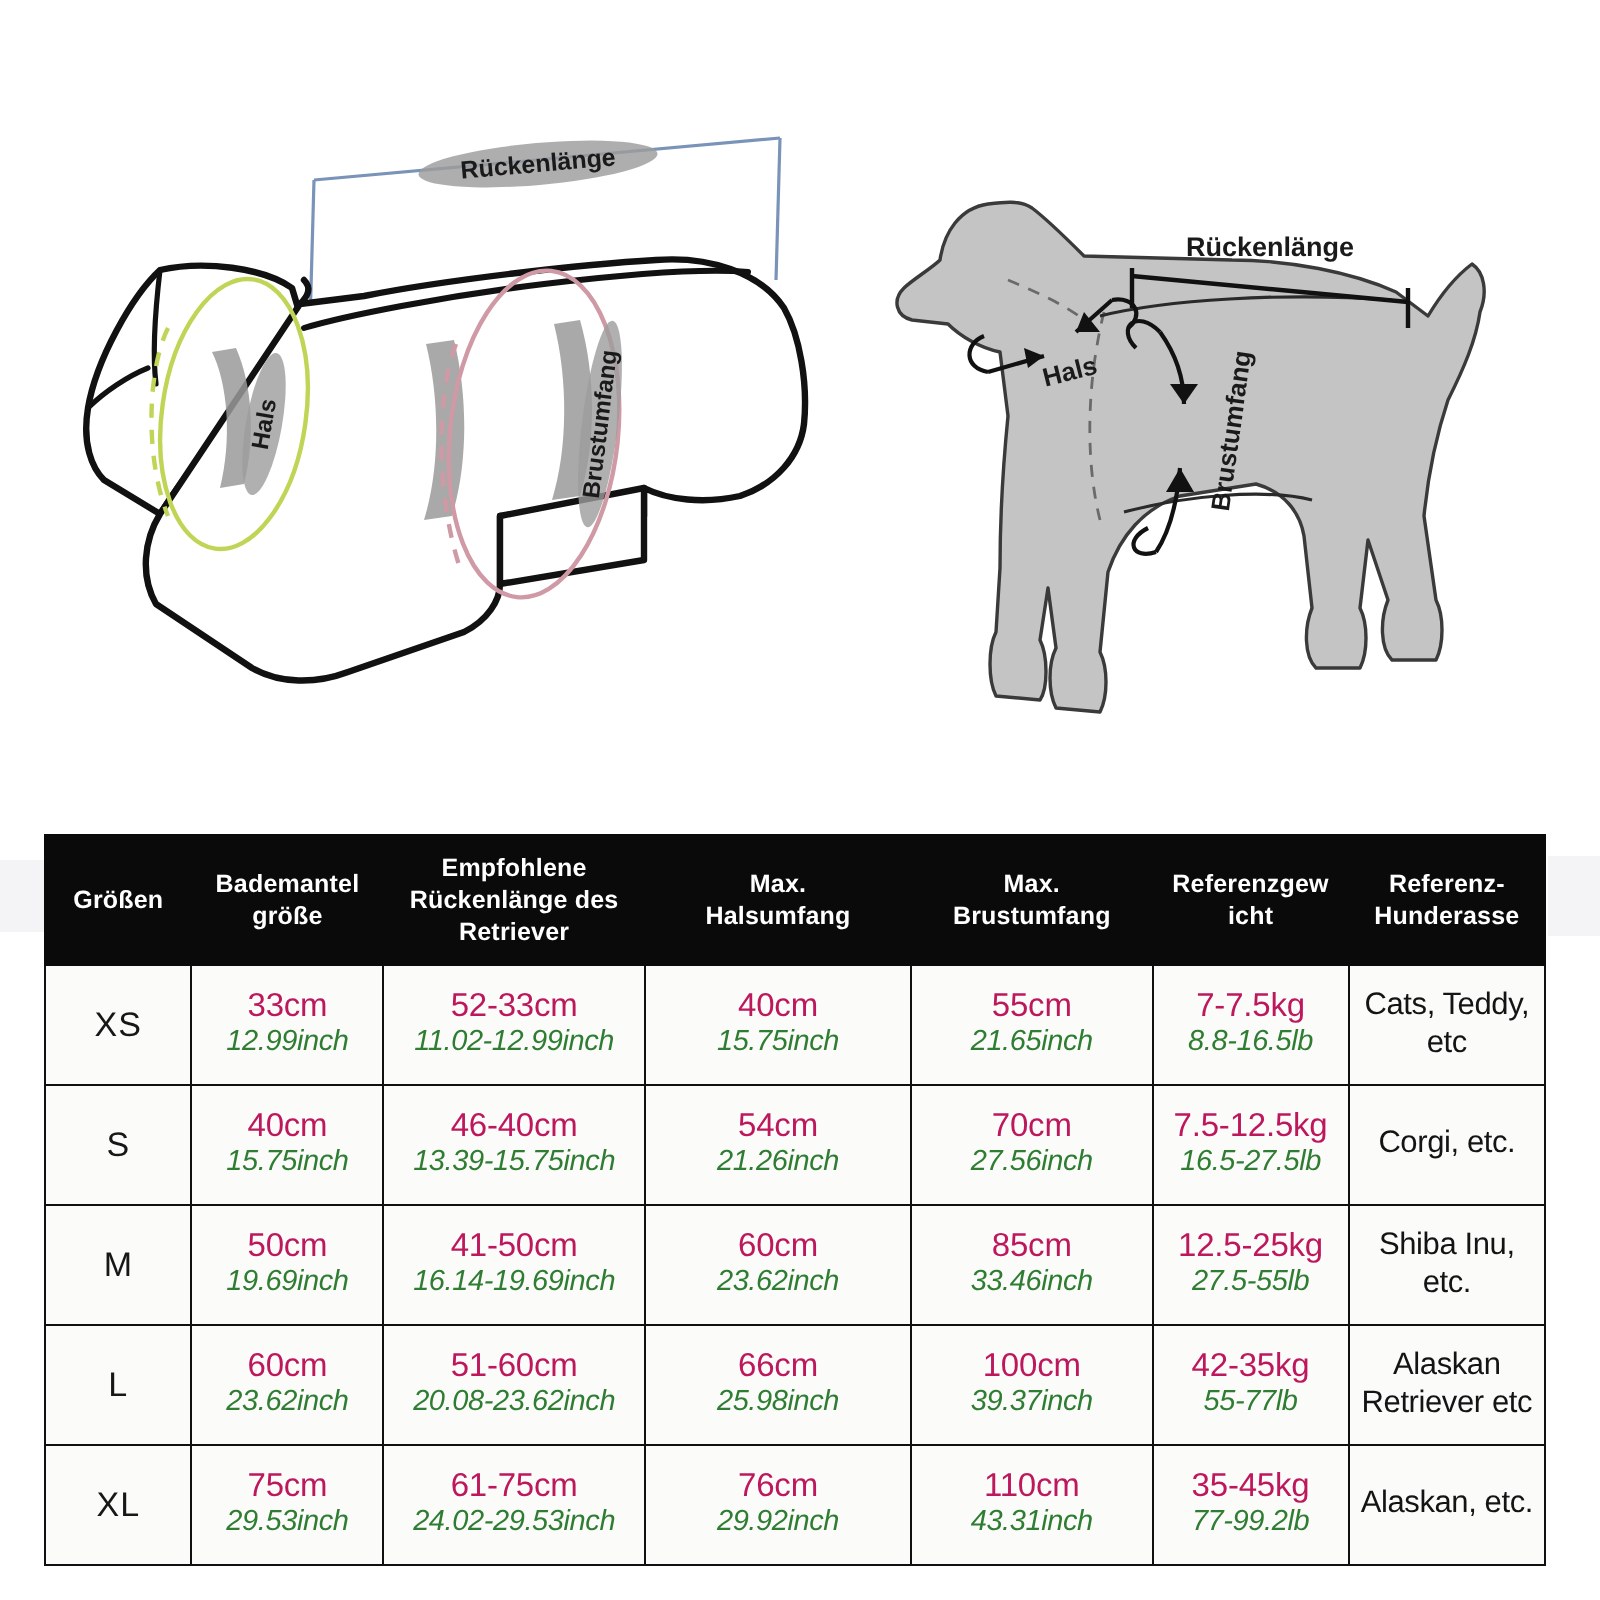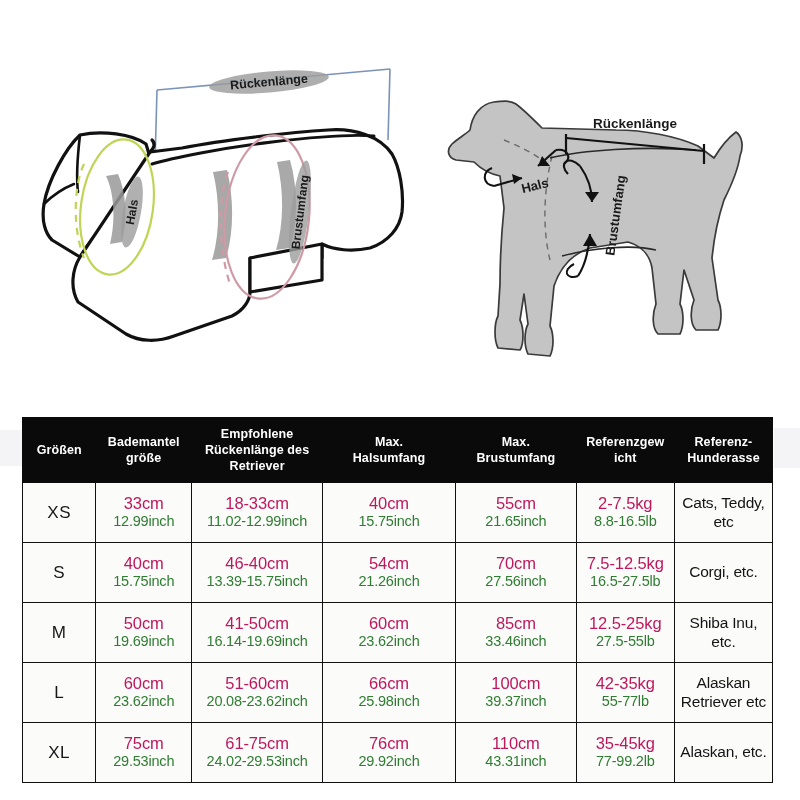--- a/index.html
+++ b/index.html
@@ -86,20 +86,21 @@
     color: #be185d;
     line-height: 1.15;
     letter-spacing: -.1px;
   }
   .val-in {
     display: block;
     font-size: 14.5px;
     color: #2f7d32;
     line-height: 1.2;
     letter-spacing: -.2px;
+    font-style: italic;
   }
   .breed {
     display: block;
     font-size: 15.5px;
     color: #141414;
     line-height: 1.18;
     letter-spacing: -.2px;
   }
 
   
@@ -298,33 +299,33 @@
 
       <tr>
         <td>
           <span class="size-label">XS</span>
         </td>
         <td>
           <span class="val-cm">33cm</span>
           <span class="val-in">12.99inch</span>
         </td>
         <td>
-          <span class="val-cm">18-33cm</span>
+          <span class="val-cm">52-33cm</span>
           <span class="val-in">11.02-12.99inch</span>
         </td>
         <td>
           <span class="val-cm">40cm</span>
           <span class="val-in">15.75inch</span>
         </td>
         <td>
           <span class="val-cm">55cm</span>
           <span class="val-in">21.65inch</span>
         </td>
         <td>
-          <span class="val-cm">2-7.5kg</span>
+          <span class="val-cm">7-7.5kg</span>
           <span class="val-in">8.8-16.5lb</span>
         </td>
         <td>
           <span class="breed">Cats, Teddy, etc</span>
         </td>
       </tr>
 
       <tr>
         <td>
           <span class="size-label">S</span>

